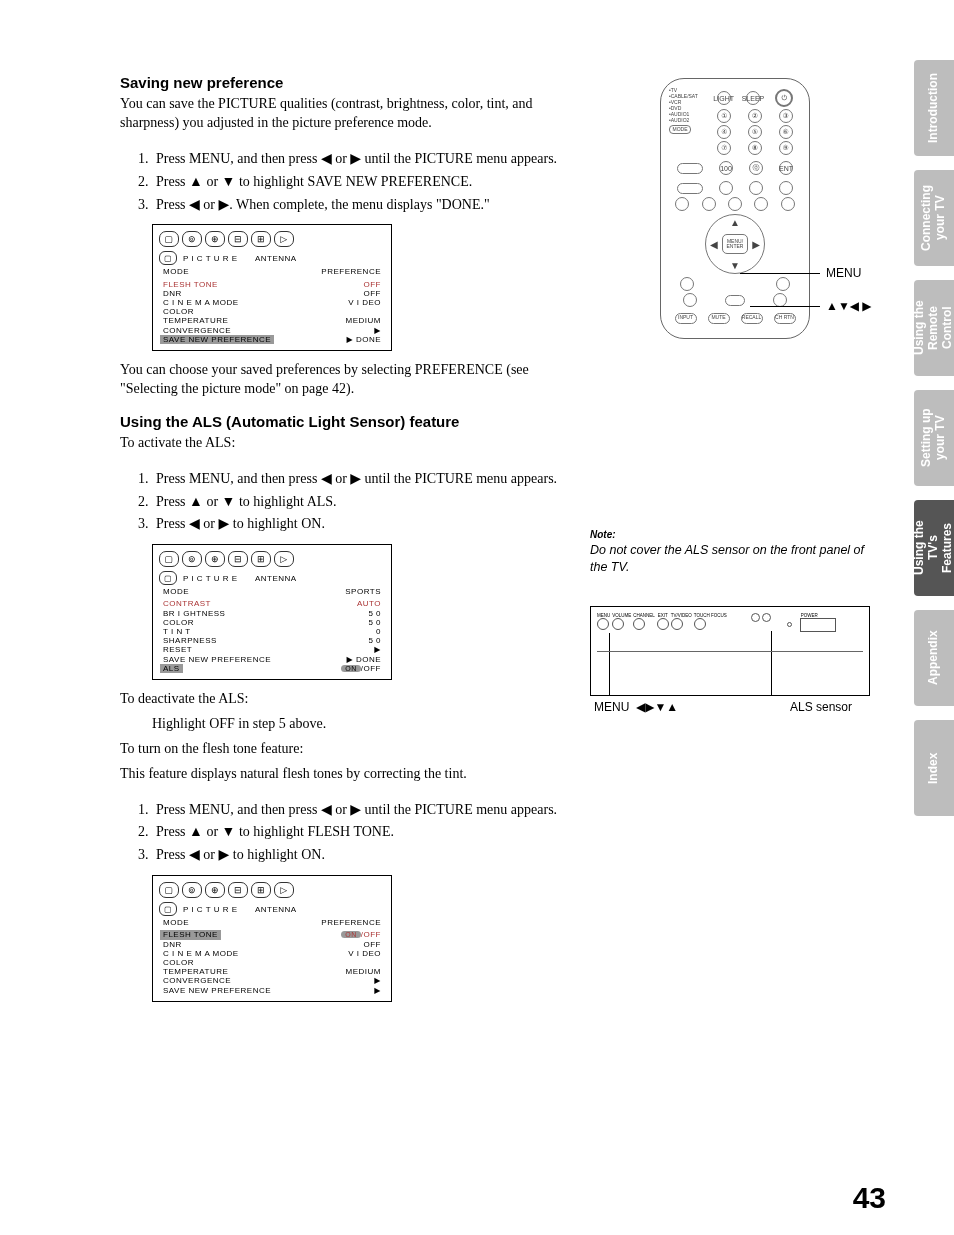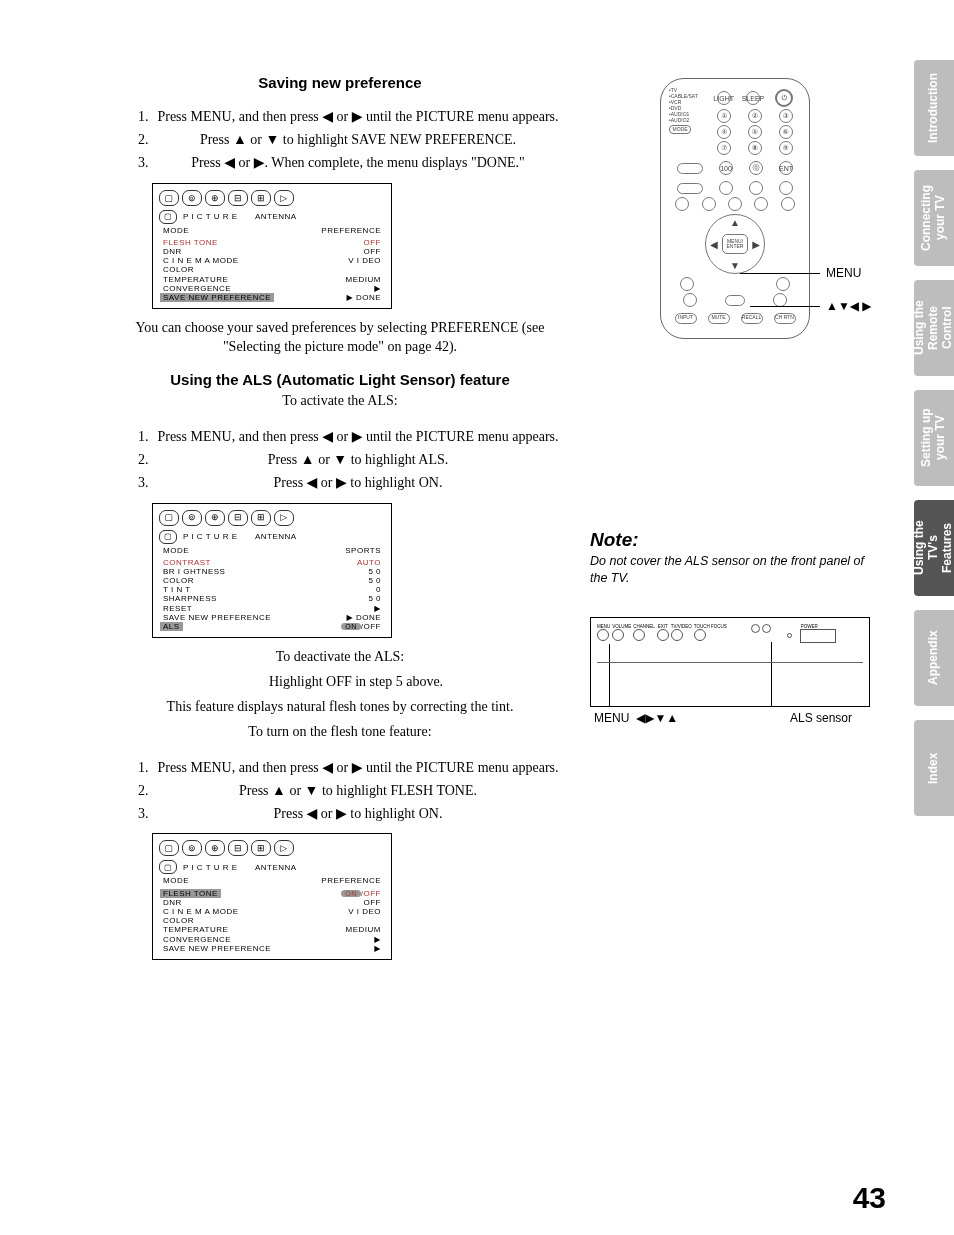--- a/index.html
+++ b/index.html
@@ -14,21 +14,20 @@
   }
   .page {
     display: flex;
     padding: 60px 0 0 120px;
     position: relative;
     height: 1140px;
   }
   .main-col {
     width: 460px;
     padding-right: 20px;
-    text-align: center;
   }
   .side-col {
     width: 300px;
     padding-left: 10px;
     font-family: Arial, Helvetica, sans-serif;
   }
   .tabs {
     position: absolute;
     right: 0;
     top: 60px;
@@ -149,21 +148,21 @@
   .rm-line {
     position: absolute;
     height: 1px;
     background: #000;
   }
 
   .note-head {
     font-family: Arial, sans-serif;
     font-weight: bold;
     font-style: italic;
-    font-size: 19px;
+    font-size: 10px;
     margin-top: 190px;
   }
   .note-body {
     font-family: Arial, sans-serif;
     font-style: italic;
     font-size: 12.5px;
     line-height: 1.35;
     margin-top: 2px;
   }
 
@@ -203,20 +202,21 @@
     font-weight: bold;
   }
 </style>
 </head>
 <body>
 
 <div class="page">
   <div class="main-col">
 
     <h2>Saving new preference</h2>
+    <p>You can save the PICTURE qualities (contrast, brightness, color, tint, and sharpness) you adjusted in the picture preference mode.</p>
     <ol>
       <li><span>Press MENU, and then press </span><span class="arrow">◀</span><span> or </span><span class="arrow">▶</span><span> until the PICTURE menu appears.</span></li>
       <li><span>Press </span><span class="arrow">▲</span><span> or </span><span class="arrow">▼</span><span> to highlight SAVE NEW PREFERENCE.</span></li>
       <li><span>Press </span><span class="arrow">◀</span><span> or </span><span class="arrow">▶</span><span>. When complete, the menu displays "DONE."</span></li>
     </ol>
 
     <div class="osd">
       <div class="osd-icons">
         <span class="osd-icon">▢</span>
         <span class="osd-icon">⊚</span>
@@ -316,22 +316,22 @@
         </div>
       <div class="osd-row">
           <span class="osd-hl">ALS</span>
           <span><span class="osd-badge">ON</span><span>/OFF</span></span>
         </div>
     </div>
 
     <p>To deactivate the ALS:</p>
     <p class="indent">Highlight OFF in step 5 above.</p>
 
+    <p>To turn on the flesh tone feature:</p>
     <p>This feature displays natural flesh tones by correcting the tint.</p>
-    <p>To turn on the flesh tone feature:</p>
     <ol>
       <li><span>Press MENU, and then press </span><span class="arrow">◀</span><span> or </span><span class="arrow">▶</span><span> until the PICTURE menu appears.</span></li>
       <li><span>Press </span><span class="arrow">▲</span><span> or </span><span class="arrow">▼</span><span> to highlight FLESH TONE.</span></li>
       <li><span>Press </span><span class="arrow">◀</span><span> or </span><span class="arrow">▶</span><span> to highlight ON.</span></li>
     </ol>
 
     <div class="osd">
       <div class="osd-icons">
         <span class="osd-icon">▢</span>
           <span class="osd-icon">⊚</span>

